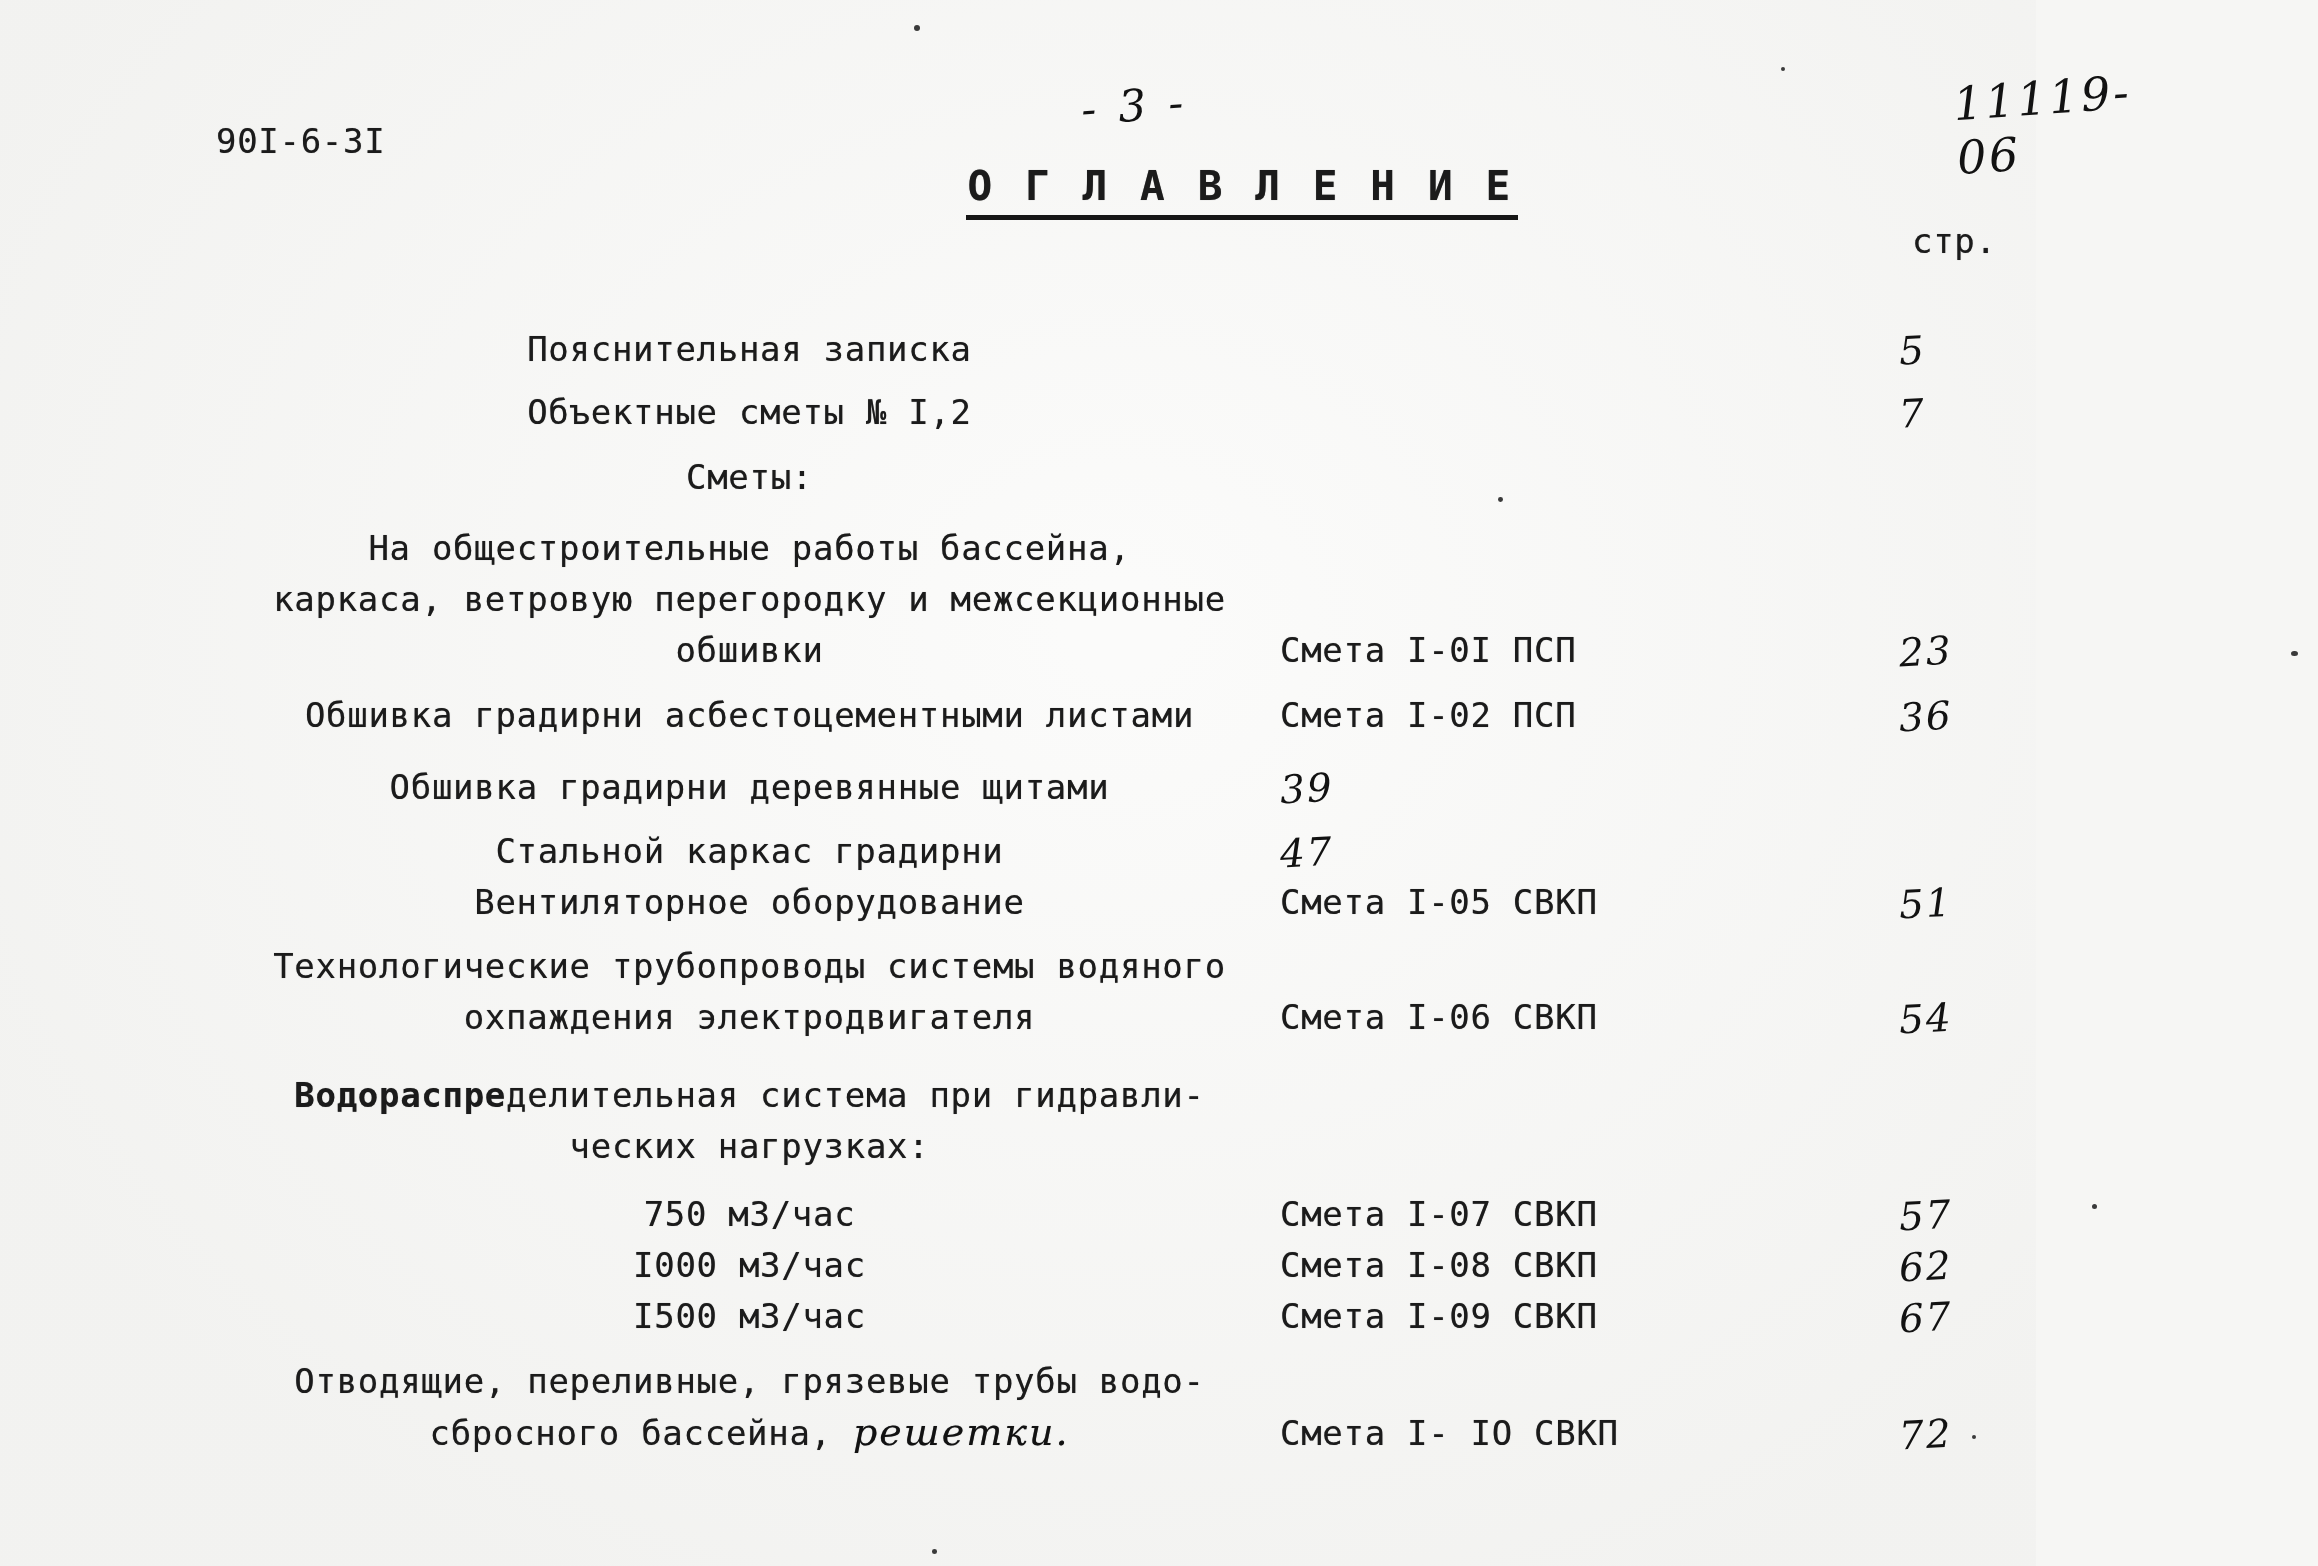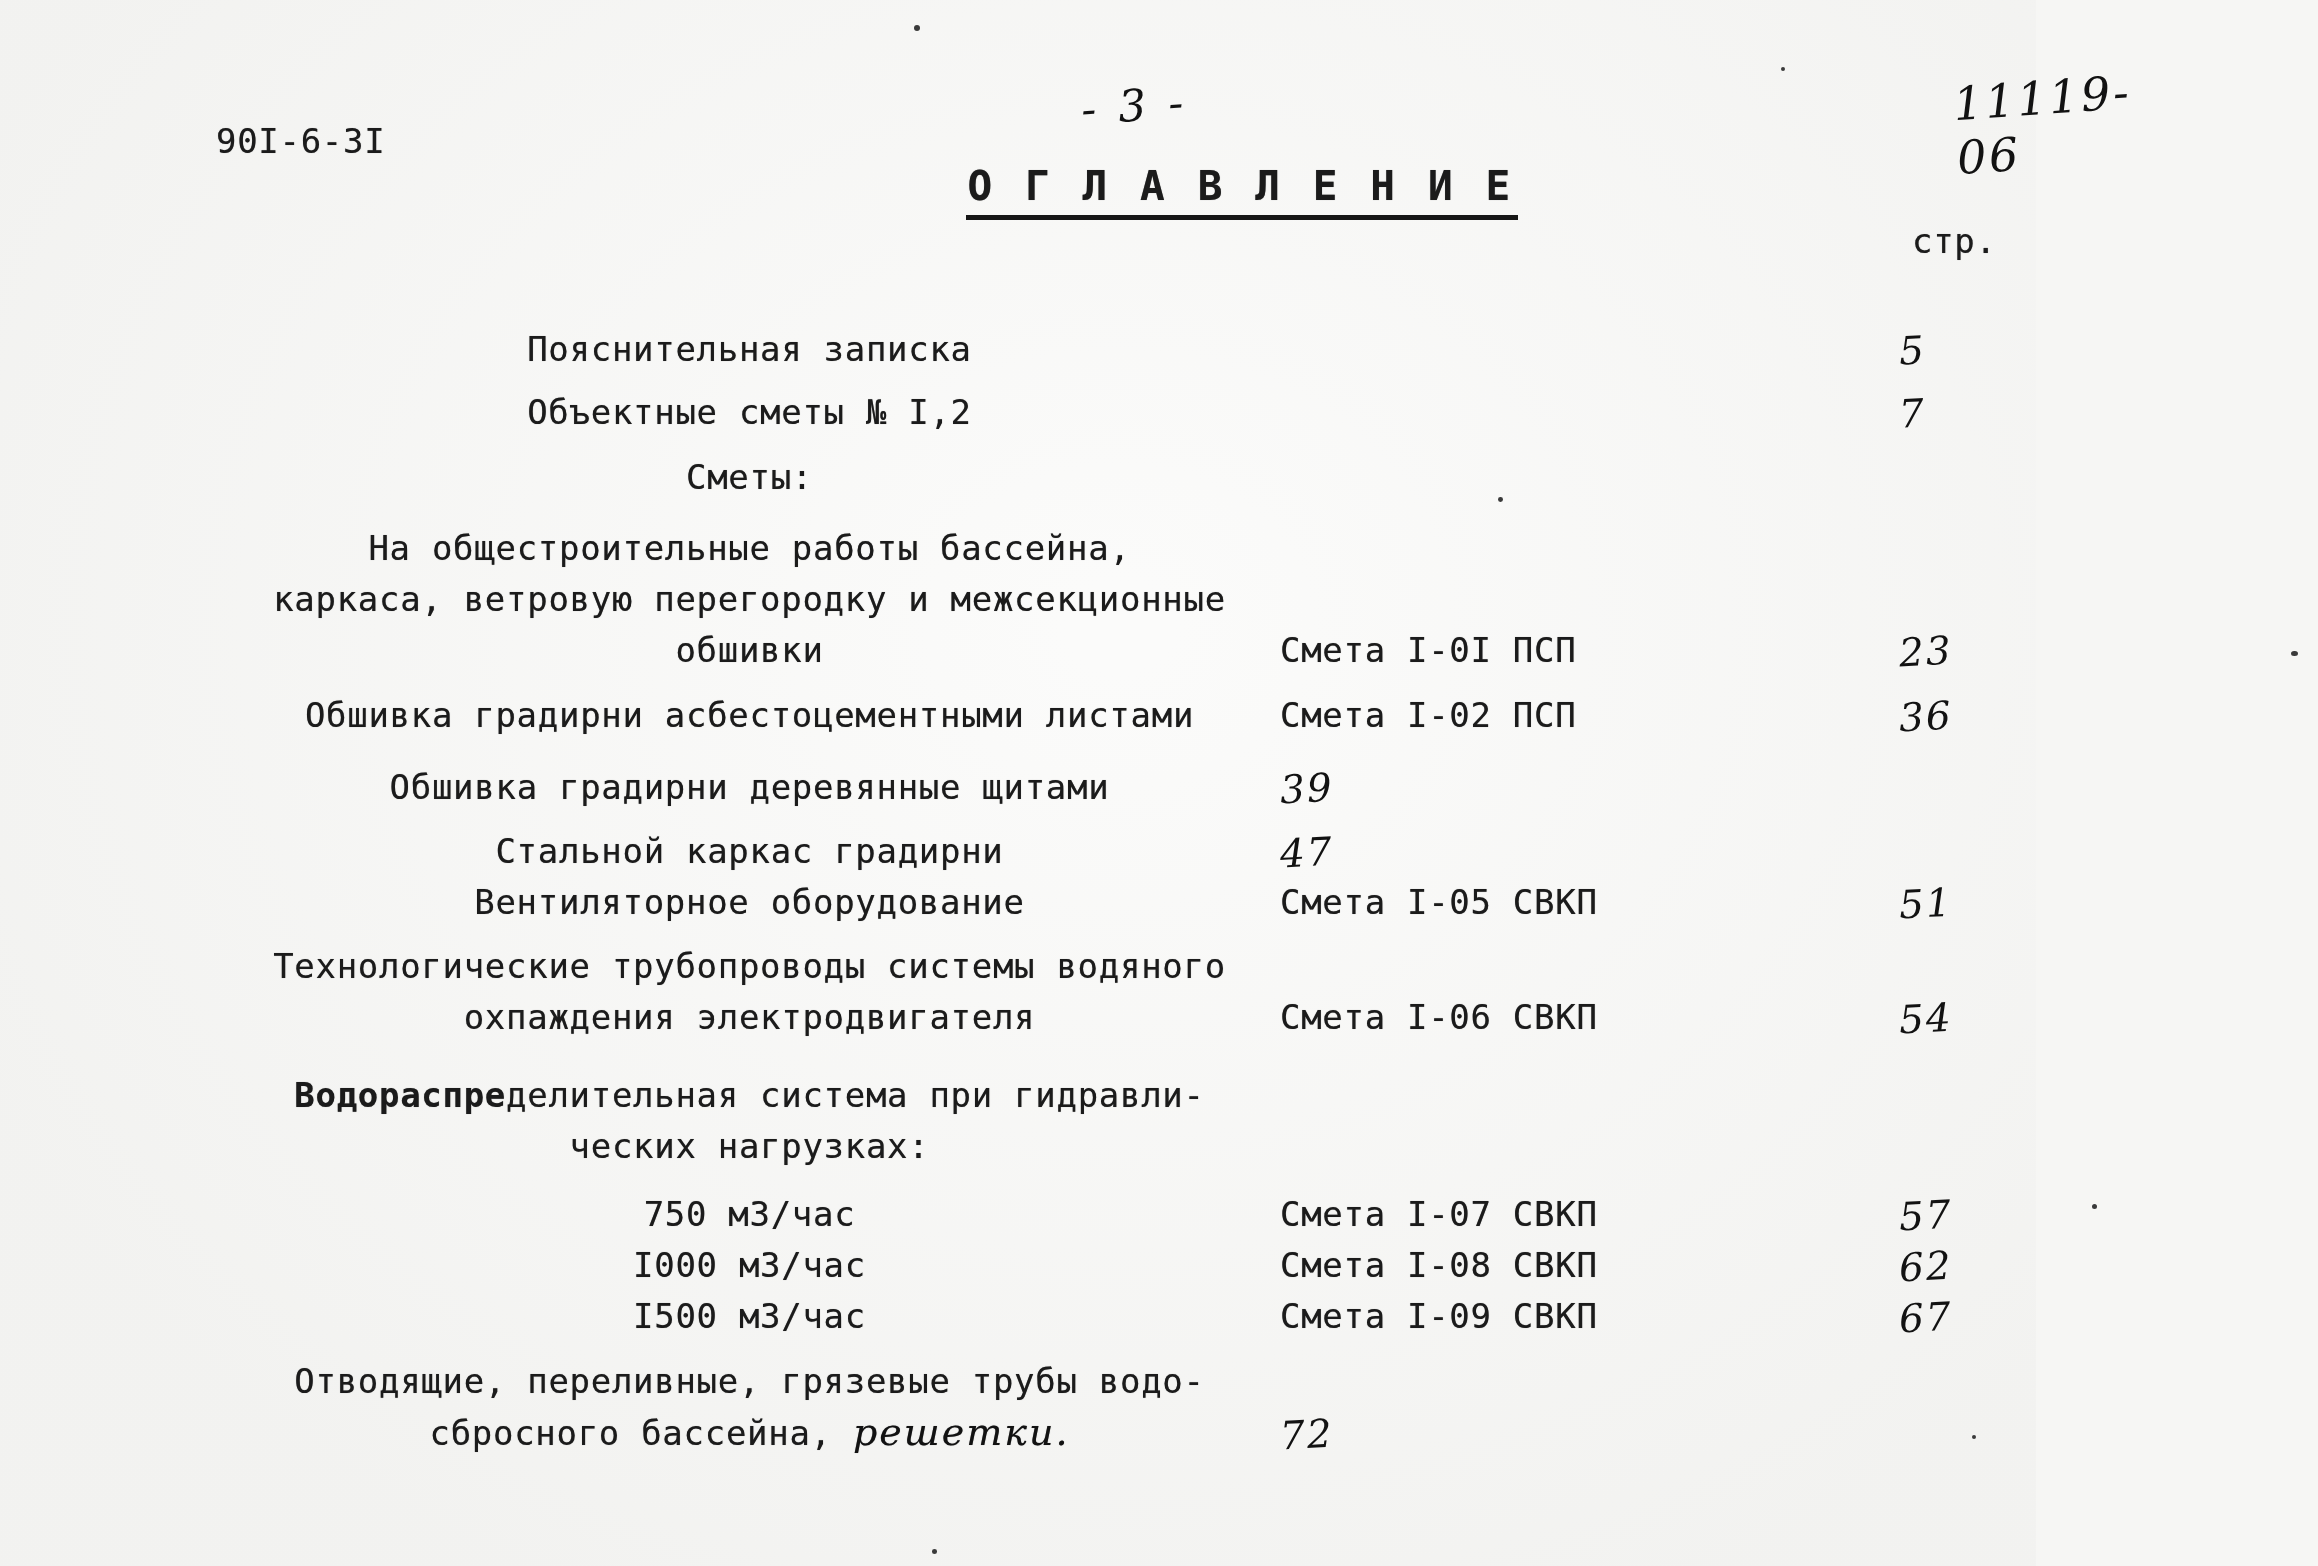--- a/index.html
+++ b/index.html
@@ -209,20 +209,21 @@
     </div>
 
     <div class="toc-row">
       <div class="cell-title typed">I500 м3/час</div>
       <div class="cell-smeta typed">Смета I-09 СВКП</div>
       <div class="cell-page hand"><span>67</span></div>
     </div>
 
     <div class="toc-row mt20">
       <div class="cell-title typed"><span>Отводящие, переливные, грязевые трубы водо-</span><br><span>сбросного бассейна,</span> <span class="hand hand-inline">решетки.</span></div>
+      <div class="cell-smeta typed">Смета I- IO СВКП</div>
       <div class="cell-page hand"><span>72</span></div>
     </div>
 
   </div>
 
   <div class="speck" style="left:914px; top:24.5px; width:6.1px; height:6.1px;"></div>
   <div class="speck" style="left:1781px; top:67px; width:4.1px; height:4.1px;"></div>
   <div class="speck" style="left:1498px; top:497px; width:4.8px; height:4.8px;"></div>
   <div class="speck" style="left:2291px; top:651px; width:6.8px; height:5.4px;"></div>
   <div class="speck" style="left:2092px; top:1204px; width:5.4px; height:5.4px;"></div>

